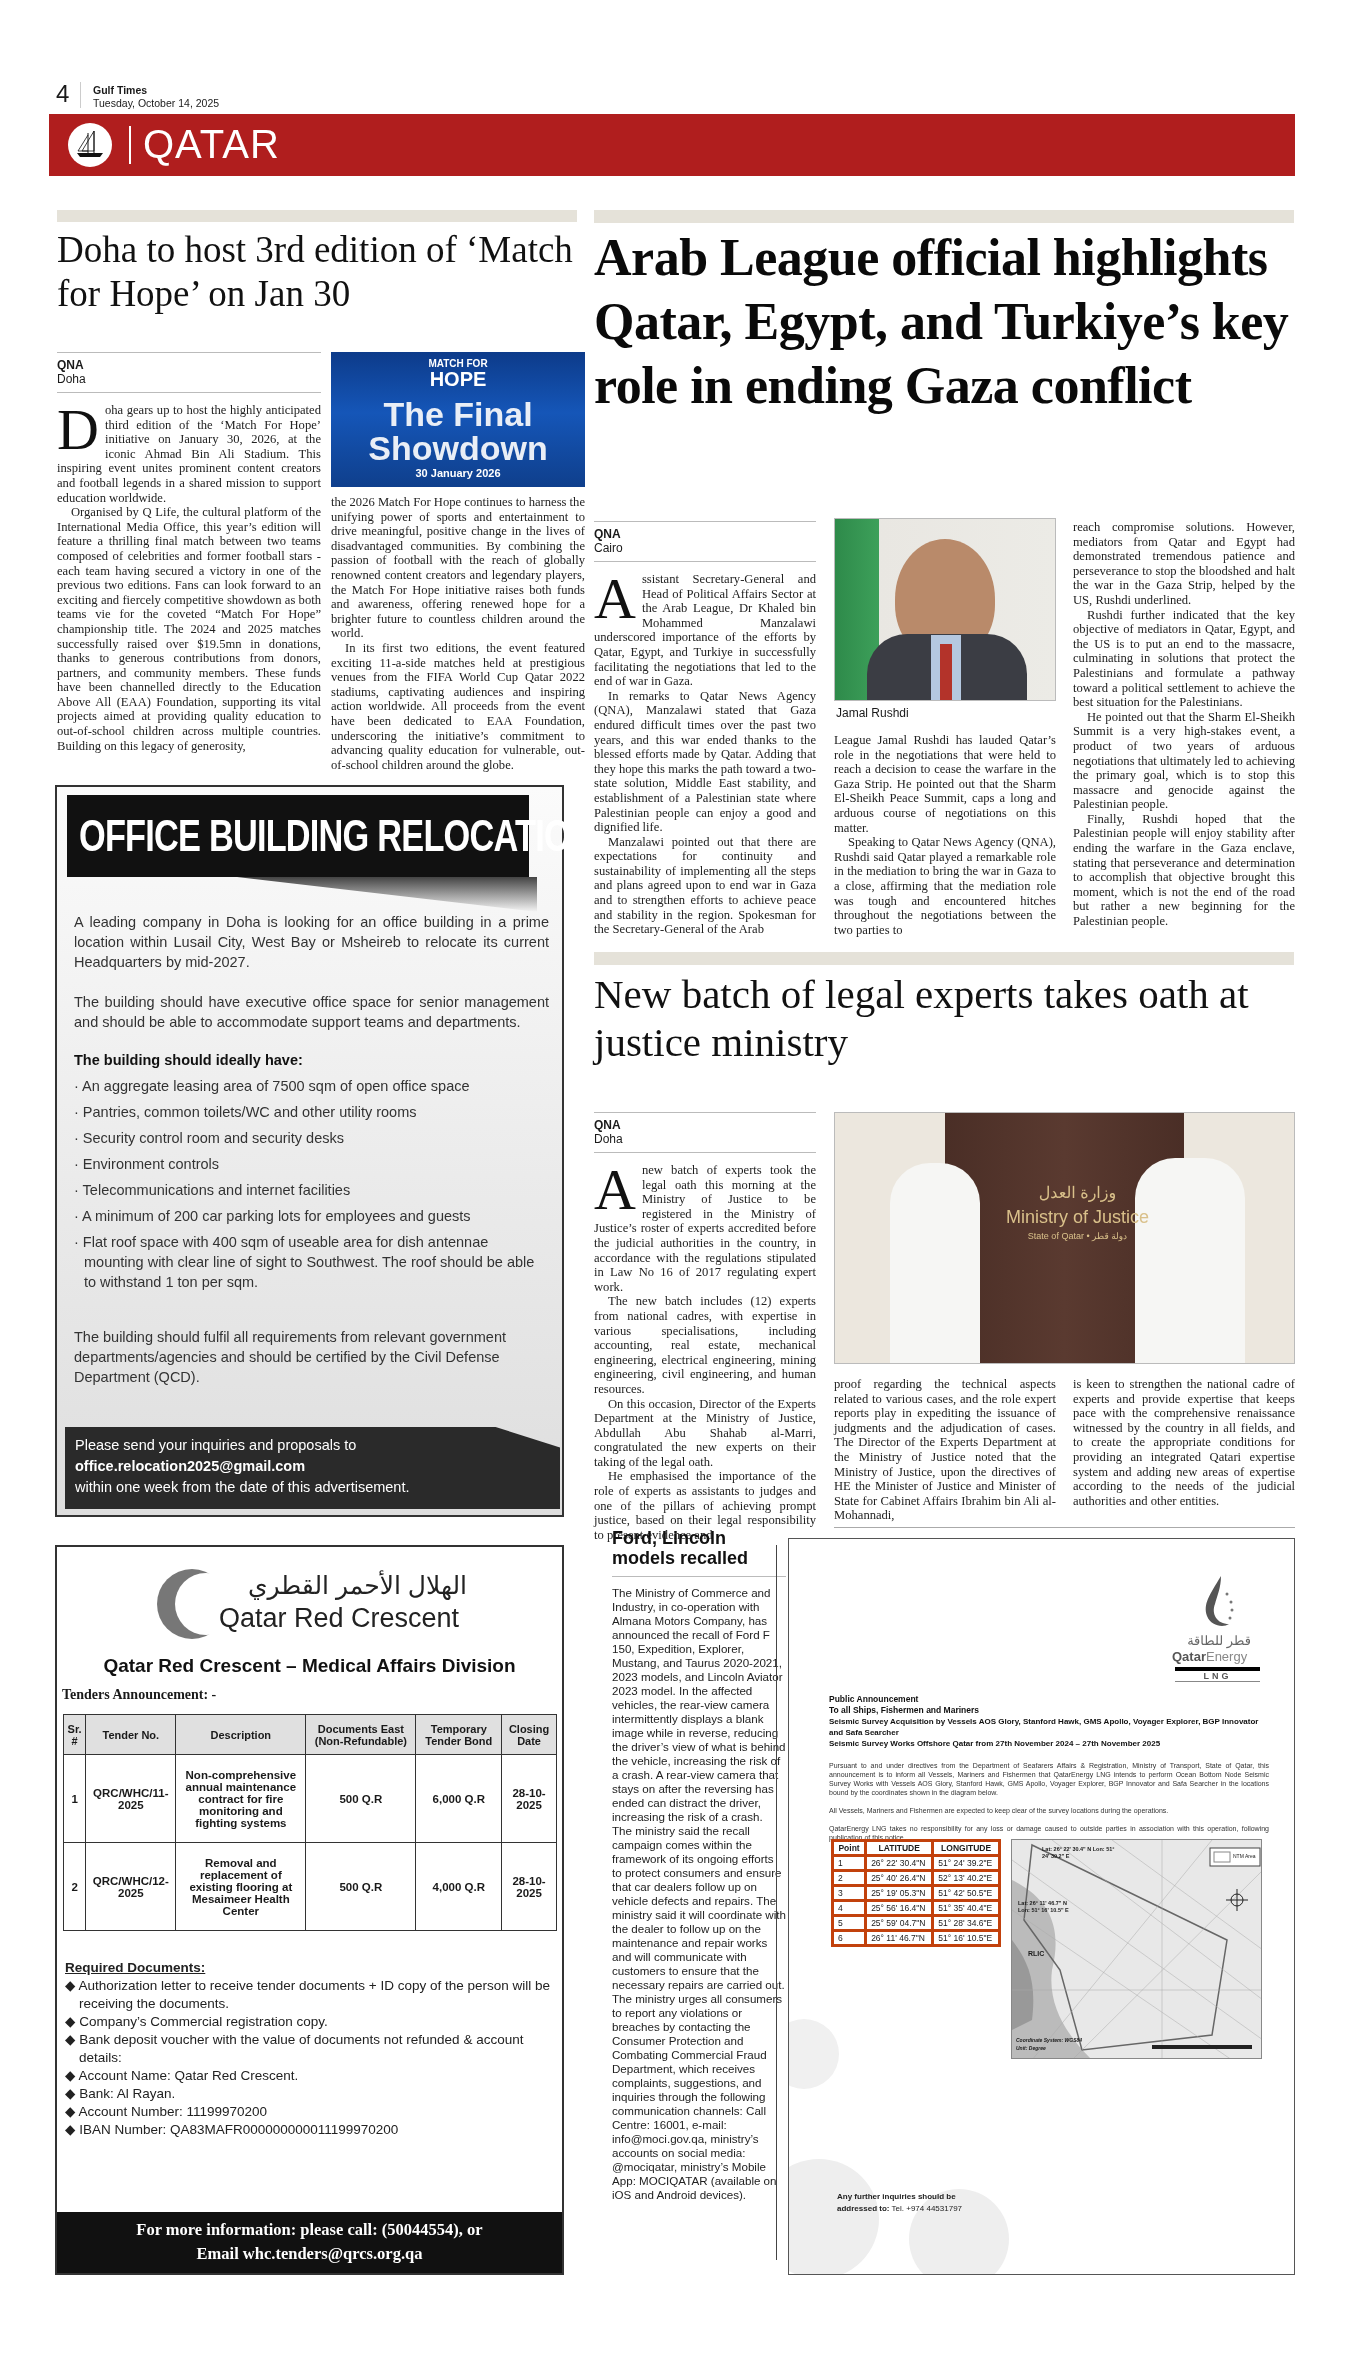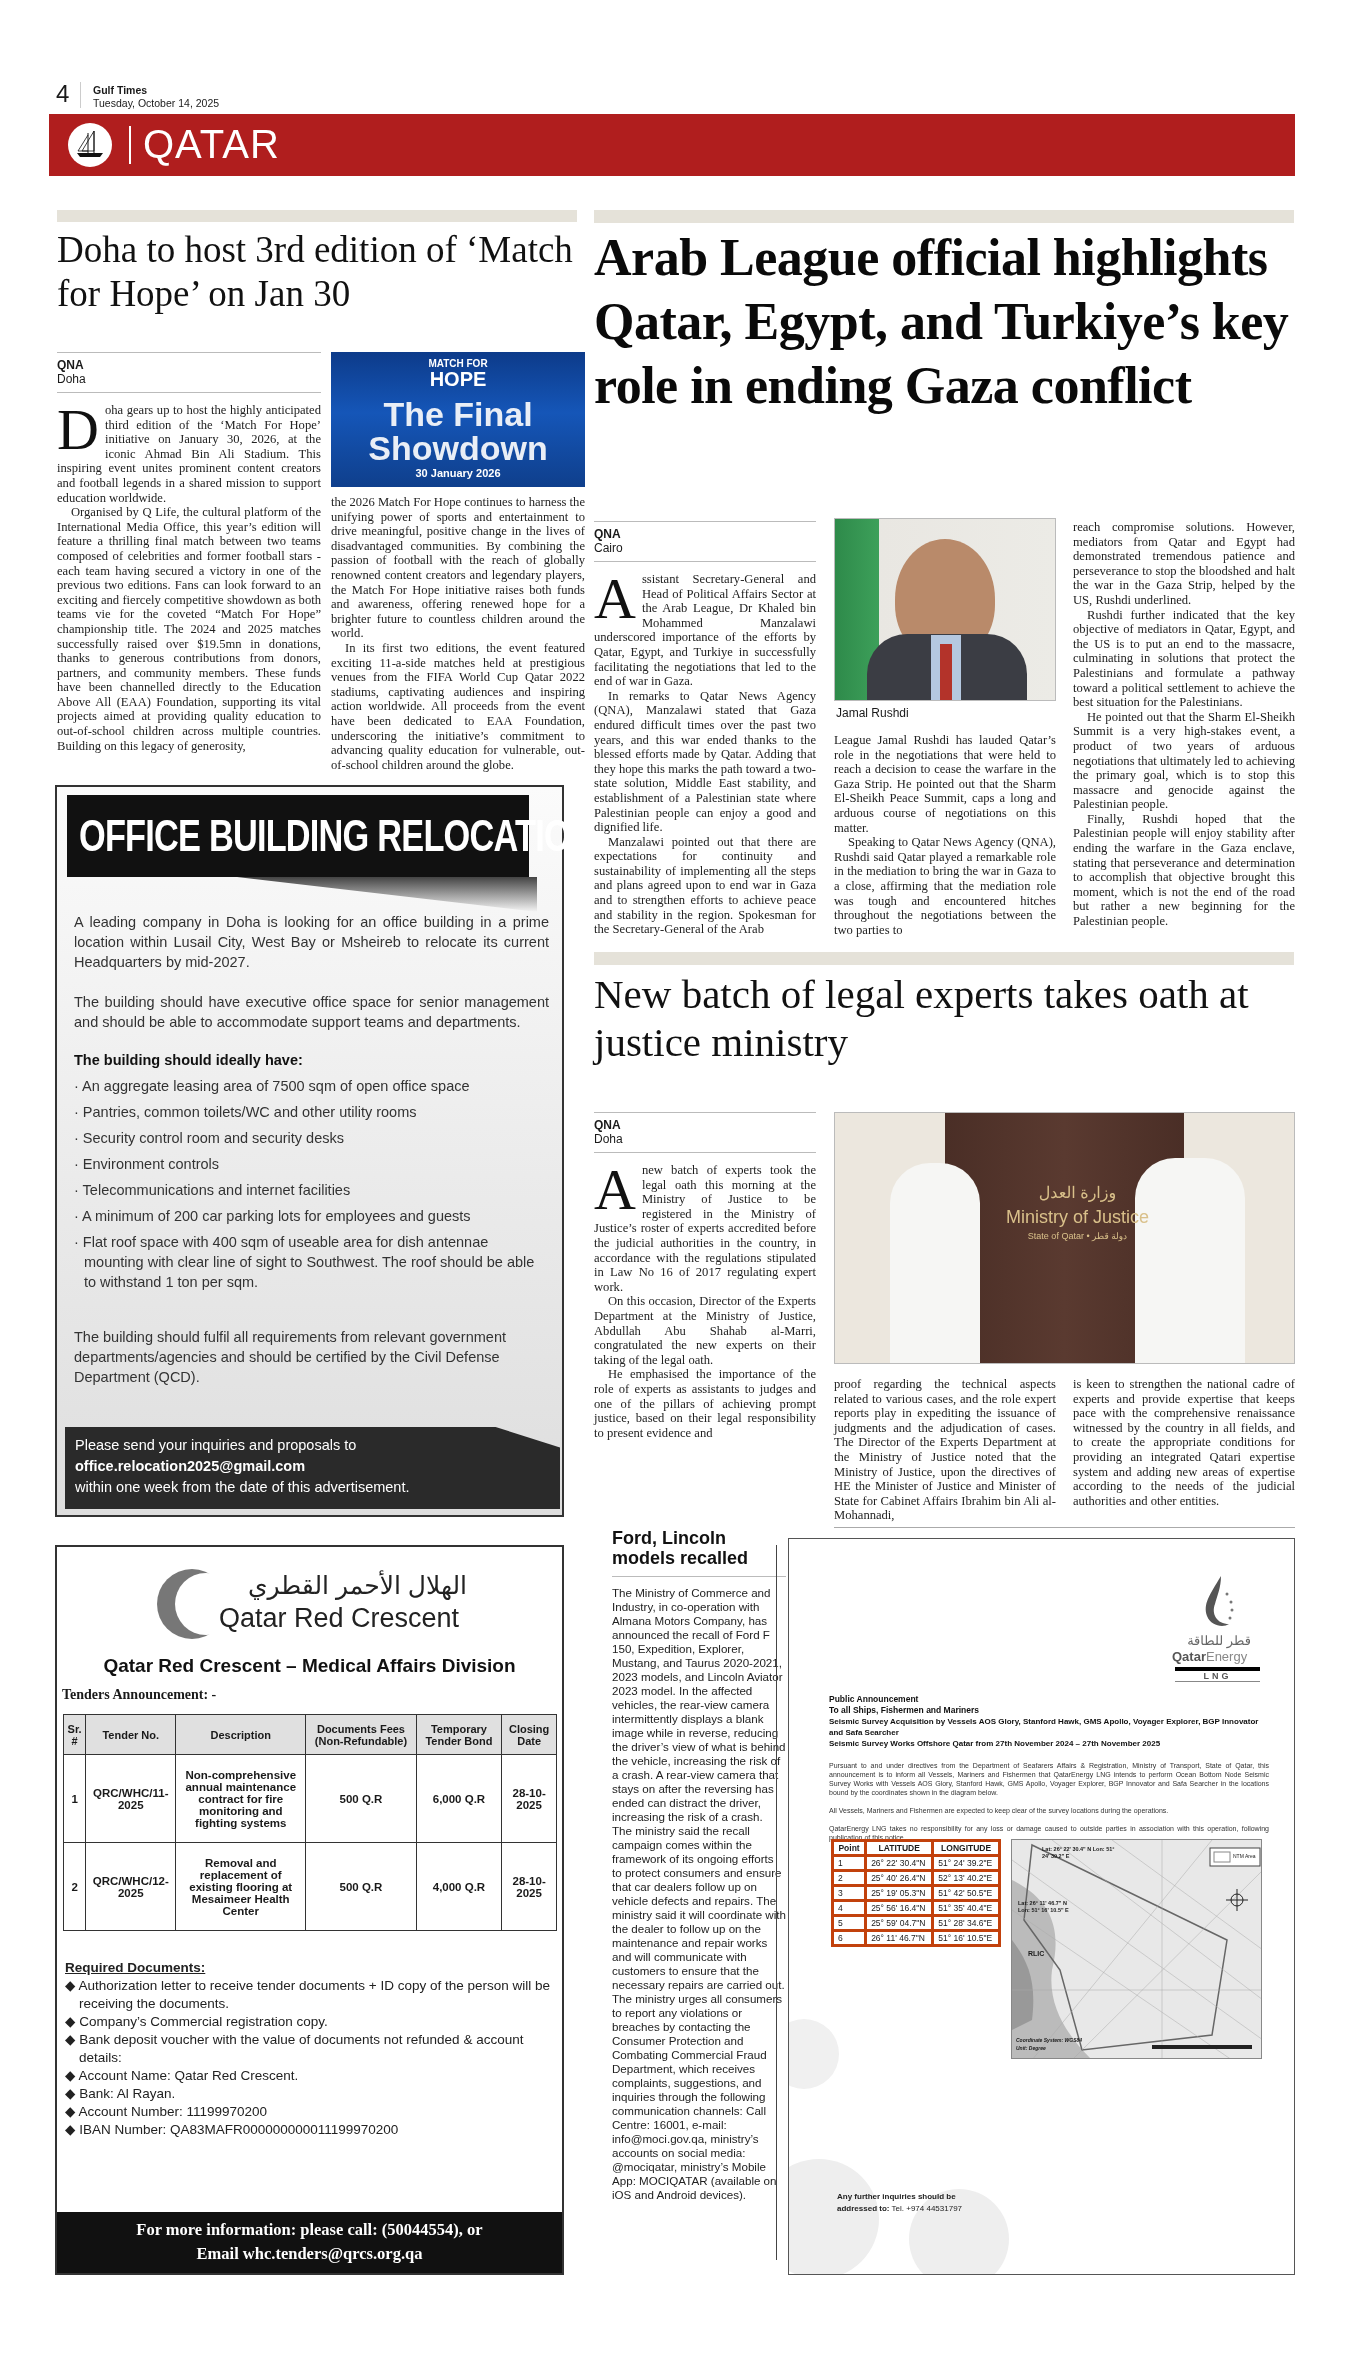--- a/index.html
+++ b/index.html
@@ -130,20 +130,21 @@
 <h1 class="abs serif" style="left:594px;top:970px;width:710px;font-size:41px;line-height:48px;font-weight:normal;color:#111">New batch of legal experts takes oath at justice ministry</h1>
 
 <div class="abs" style="left:594px;top:1112px;width:222px">
   <div class="byline">
     <div class="agency">QNA</div>
     <div class="place">Doha</div>
   </div>
   <div class="body-text">
     <span class="dropcap">A</span>
     <p class="first">new batch of experts took the legal oath this morning at the Ministry of Justice to be registered in the Ministry of Justice’s roster of experts accredited before the judicial authorities in the country, in accordance with the regulations stipulated in Law No 16 of 2017 regulating expert work.</p>
+    <p>The new batch includes (12) experts from national cadres, with expertise in various specialisations, including accounting, real estate, mechanical engineering, electrical engineering, mining engineering, civil engineering, and human resources.</p>
     <p>On this occasion, Director of the Experts Department at the Ministry of Justice, Abdullah Abu Shahab al-Marri, congratulated the new experts on their taking of the legal oath.</p>
     <p>He emphasised the importance of the role of experts as assistants to judges and one of the pillars of achieving prompt justice, based on their legal responsibility to present evidence and</p>
   </div>
 </div>
 
 <div class="abs photo" style="left:834px;top:1112px;width:461px;height:252px;border:1px solid #bbb;background:linear-gradient(90deg,#ece7de 0,#ece7de 24%,#4a2e26 24%,#5a3a30 50%,#4a2e26 76%,#ece7de 76%);">
   <div style="position:absolute;left:55px;top:50px;width:90px;height:200px;background:#f6f6f4;border-radius:40px 40px 0 0"></div>
   <div style="position:absolute;left:300px;top:45px;width:110px;height:205px;background:#f6f6f4;border-radius:40px 40px 0 0"></div>
   <div class="sans" style="position:absolute;left:150px;top:70px;width:185px;text-align:center;color:#d9c08a;font-size:16px">وزارة العدل</div>
   <div class="sans" style="position:absolute;left:150px;top:94px;width:185px;text-align:center;color:#d9c08a;font-size:18px">Ministry of Justice</div>
@@ -199,21 +200,21 @@
   <div class="sans" style="position:absolute;left:162px;top:56px;font-size:27px;color:#222">Qatar Red Crescent</div>
   <div class="sans" style="position:absolute;left:0;top:108px;width:505px;text-align:center;font-size:19px;font-weight:bold;color:#111">Qatar Red Crescent – Medical Affairs Division</div>
   <div class="serif" style="position:absolute;left:5px;top:140px;font-size:14px;font-weight:bold">Tenders Announcement: -</div>
   <div style="position:absolute;left:6px;top:167px;width:494px">
     <table class="tbl">
       <thead>
           <tr id="qrc-thead">
             <th style="height: 40px;">Sr. #</th>
             <th style="height: 40px;">Tender No.</th>
             <th style="height: 40px;">Description</th>
-            <th style="height: 40px;">Documents Fees (Non-Refundable)</th>
+            <th style="height: 40px;">Documents East (Non-Refundable)</th>
             <th style="height: 40px; margin-left: 36px;">Temporary Tender Bond</th>
             <th style="height: 40px;">Closing Date</th>
           </tr>
         </thead>
       <tbody id="qrc-tbody">
           <tr>
             <td style="height: 88px;">1</td>
             <td style="height: 88px;">QRC/WHC/11-2025</td>
             <td style="height: 88px; width: 130px;">Non-comprehensive annual maintenance contract for fire monitoring and fighting systems</td>
             <td style="height: 88px;">500 Q.R</td>

